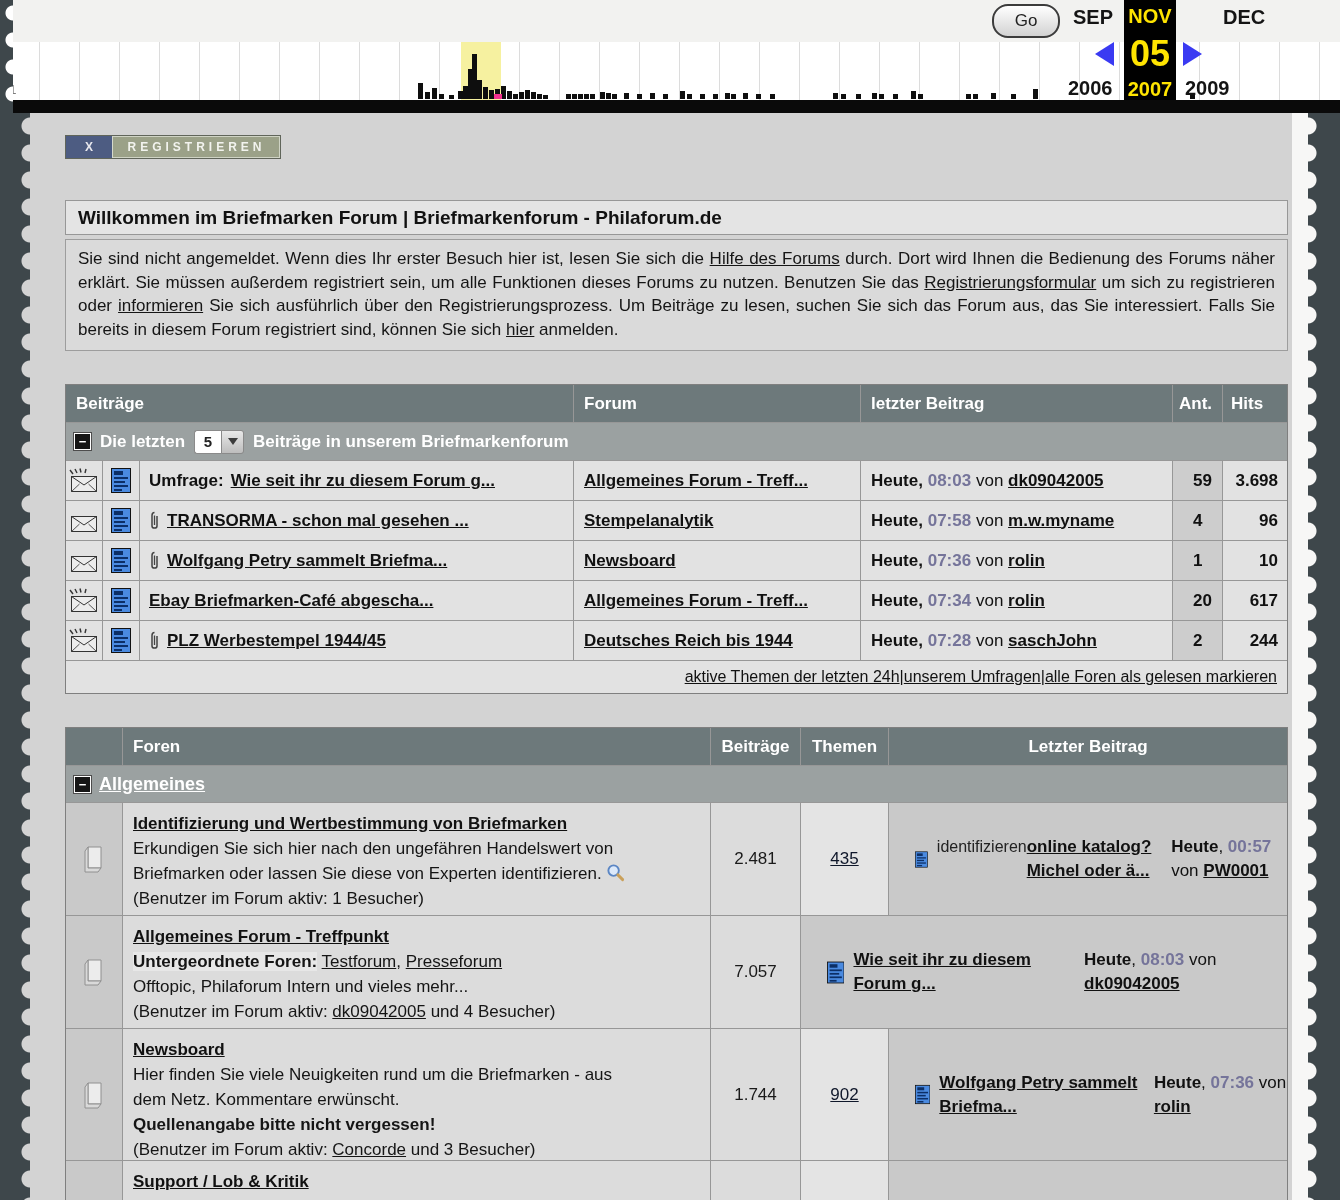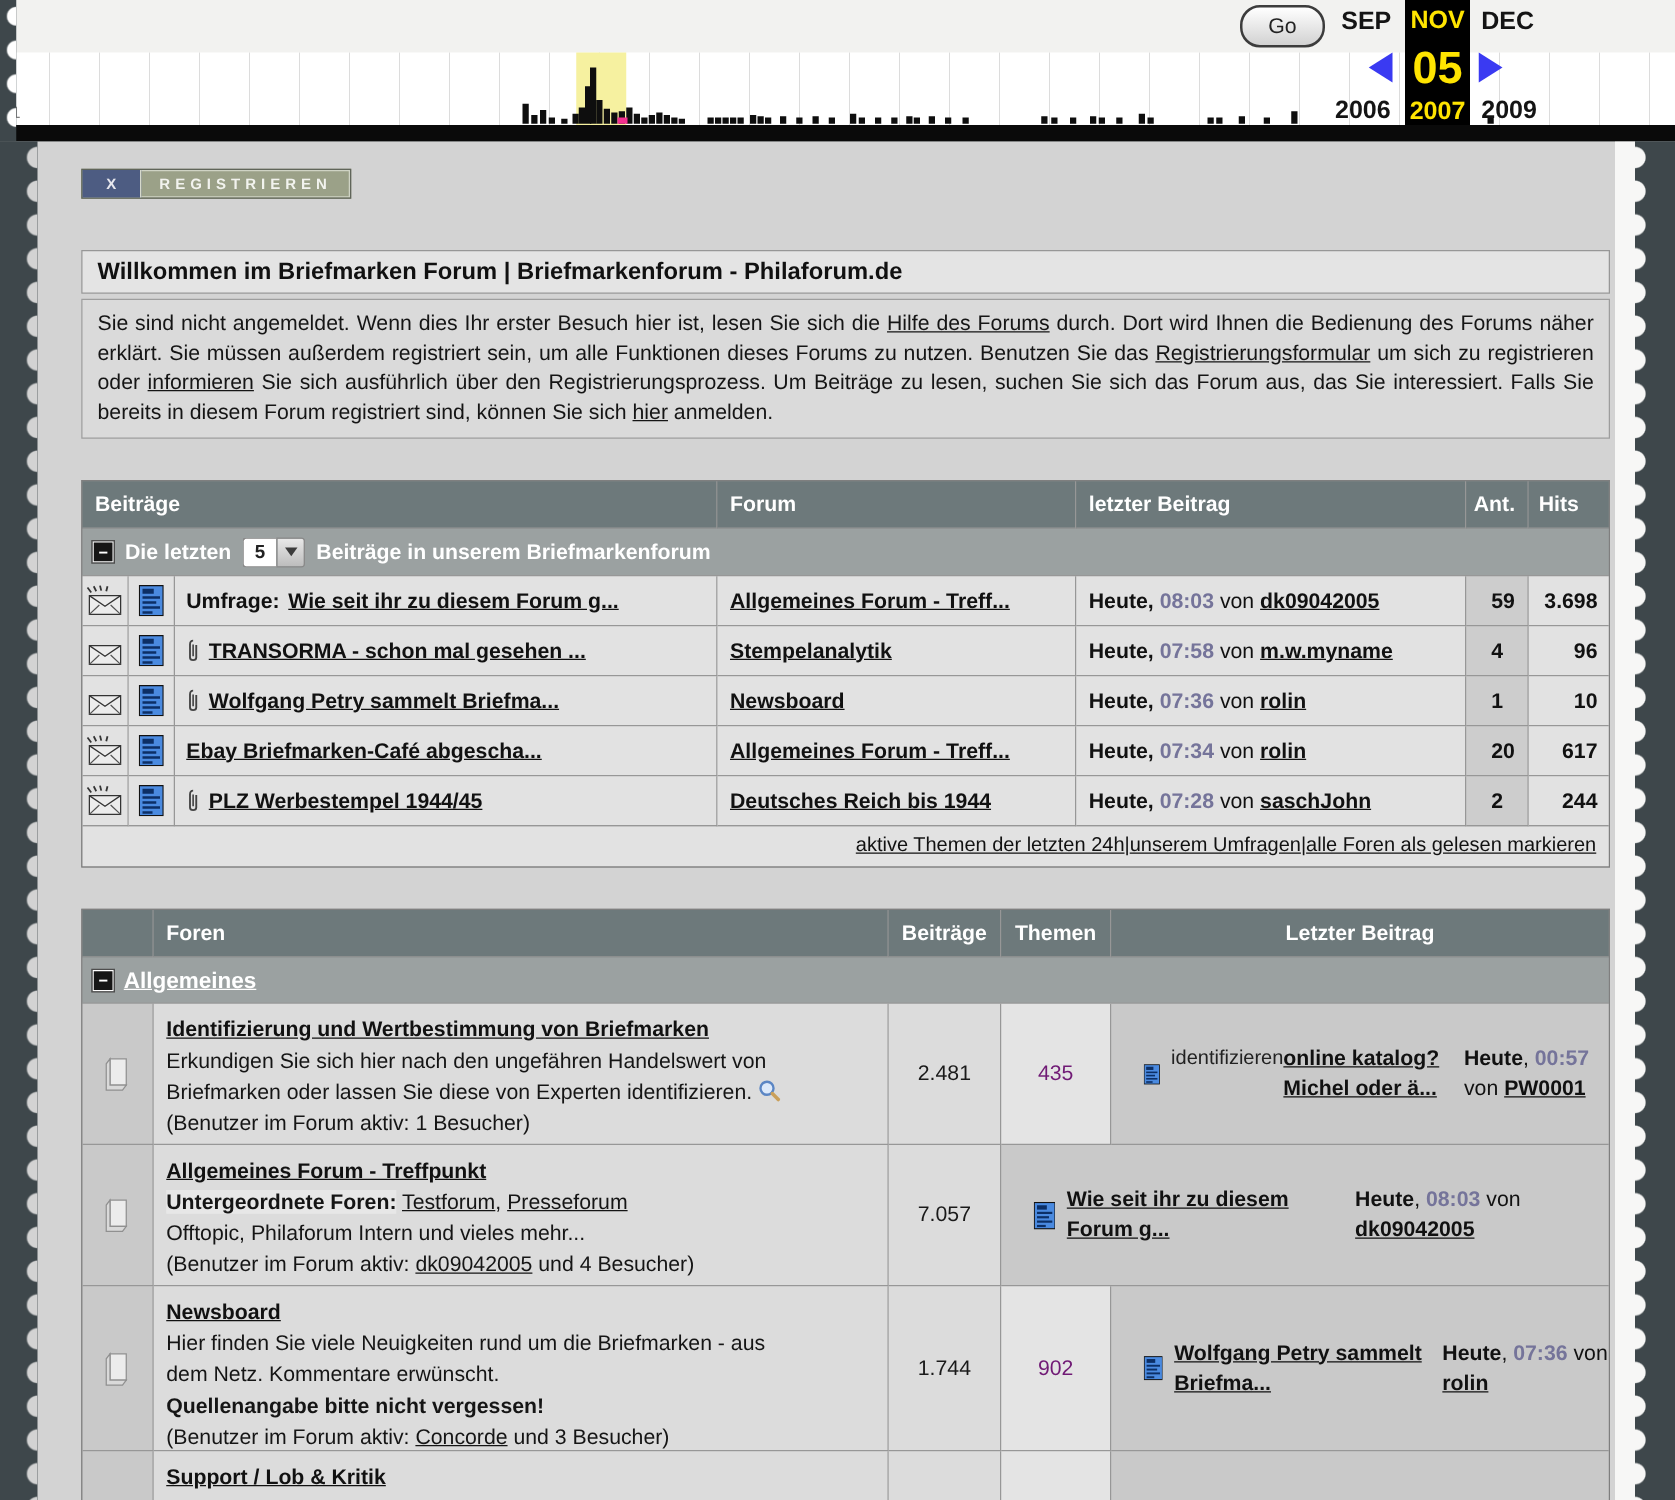--- a/index.html
+++ b/index.html
@@ -109,21 +109,21 @@
   .t2 .h-posts{width:90px;height:38px;display:flex;align-items:center;justify-content:center;}
   .t2 .h-themen{width:88px;height:38px;display:flex;align-items:center;justify-content:center;}
   .t2 .h-last2{flex:1;height:38px;display:flex;align-items:center;justify-content:center;}
   .t2-sub{height:37px;padding-left:8px;gap:8px;}
   .t2-sub a{color:#fff;font-size:18px;}
   .t2-row .cell{background:#dcdcdc;}
   .f-ic{width:57px;display:flex;align-items:center;justify-content:center;background:#c9c9c9 !important;}
   .f-main{width:588px;padding:8px 10px 6px 10px;font-size:17px;color:#151515;line-height:25px;}
   .f-title{font-weight:bold;text-decoration:underline;color:#111;cursor:pointer;}
   .f-posts{width:90px;display:flex;align-items:center;justify-content:center;font-size:17px;color:#1a1a1a;}
-  .f-themen{width:88px;display:flex;align-items:center;justify-content:center;font-size:17px;color:#701a75;background:#e4e4e4 !important;}
+  .f-themen{width:88px;display:flex;align-items:center;justify-content:center;font-size:17px;color:#0f172a;background:#e4e4e4 !important;text-decoration:underline;}
   .f-last{flex:1;background:#c9c9c9 !important;display:flex;align-items:center;padding-left:26px;gap:9px;}
   .f-last .lines{display:flex;line-height:24px;font-size:17px;color:#111;}
   .f-last .lbl{font-size:16px;color:#222;}
   .f-note{font-weight:bold;}
   .r1{height:113px;} .r2{height:113px;} .r3{height:132px;} .r4{height:60px;}
   .r4 .cell{border-bottom:none;}
 
   svg{display:block;}
 </style>
 </head>
@@ -186,21 +186,21 @@
       <div class="tl-bar" style="left: 966px; width: 5px; height: 5px; background: rgb(14, 14, 14);"></div>
       <div class="tl-bar" style="left: 973px; width: 5px; height: 5px; background: rgb(14, 14, 14);"></div>
       <div class="tl-bar" style="left: 991px; width: 5px; height: 6px; background: rgb(14, 14, 14);"></div>
       <div class="tl-bar" style="left: 1011px; width: 5px; height: 5px; background: rgb(14, 14, 14);"></div>
       <div class="tl-bar" style="left: 1033px; width: 5px; height: 10px; background: rgb(14, 14, 14);"></div>
       <div class="tl-bar" style="left: 1190px; width: 5px; height: 6px; background: rgb(14, 14, 14);"></div>
       <div class="tl-marker" style="left: 494px; width: 8px; height: 5px; background: rgb(243, 48, 143);"></div>
     </div>
   <div class="go-btn">Go</div>
   <div class="wb-month" style="left:1073px;">SEP</div>
-  <div class="wb-month" style="left:1185px;">DEC</div>
+  <div class="wb-month" style="left:1223px;">DEC</div>
   <div class="wb-year" style="left:1068px;">2006</div>
   <div class="wb-year" style="left:1185px;">2009</div>
   <div class="wb-nov">
     <div class="m">NOV</div>
     <div class="d">05</div>
     <div class="y">2007</div>
   </div>
   <div class="arrow arrow-left"></div>
   <div class="arrow arrow-right"></div>
 </div>

